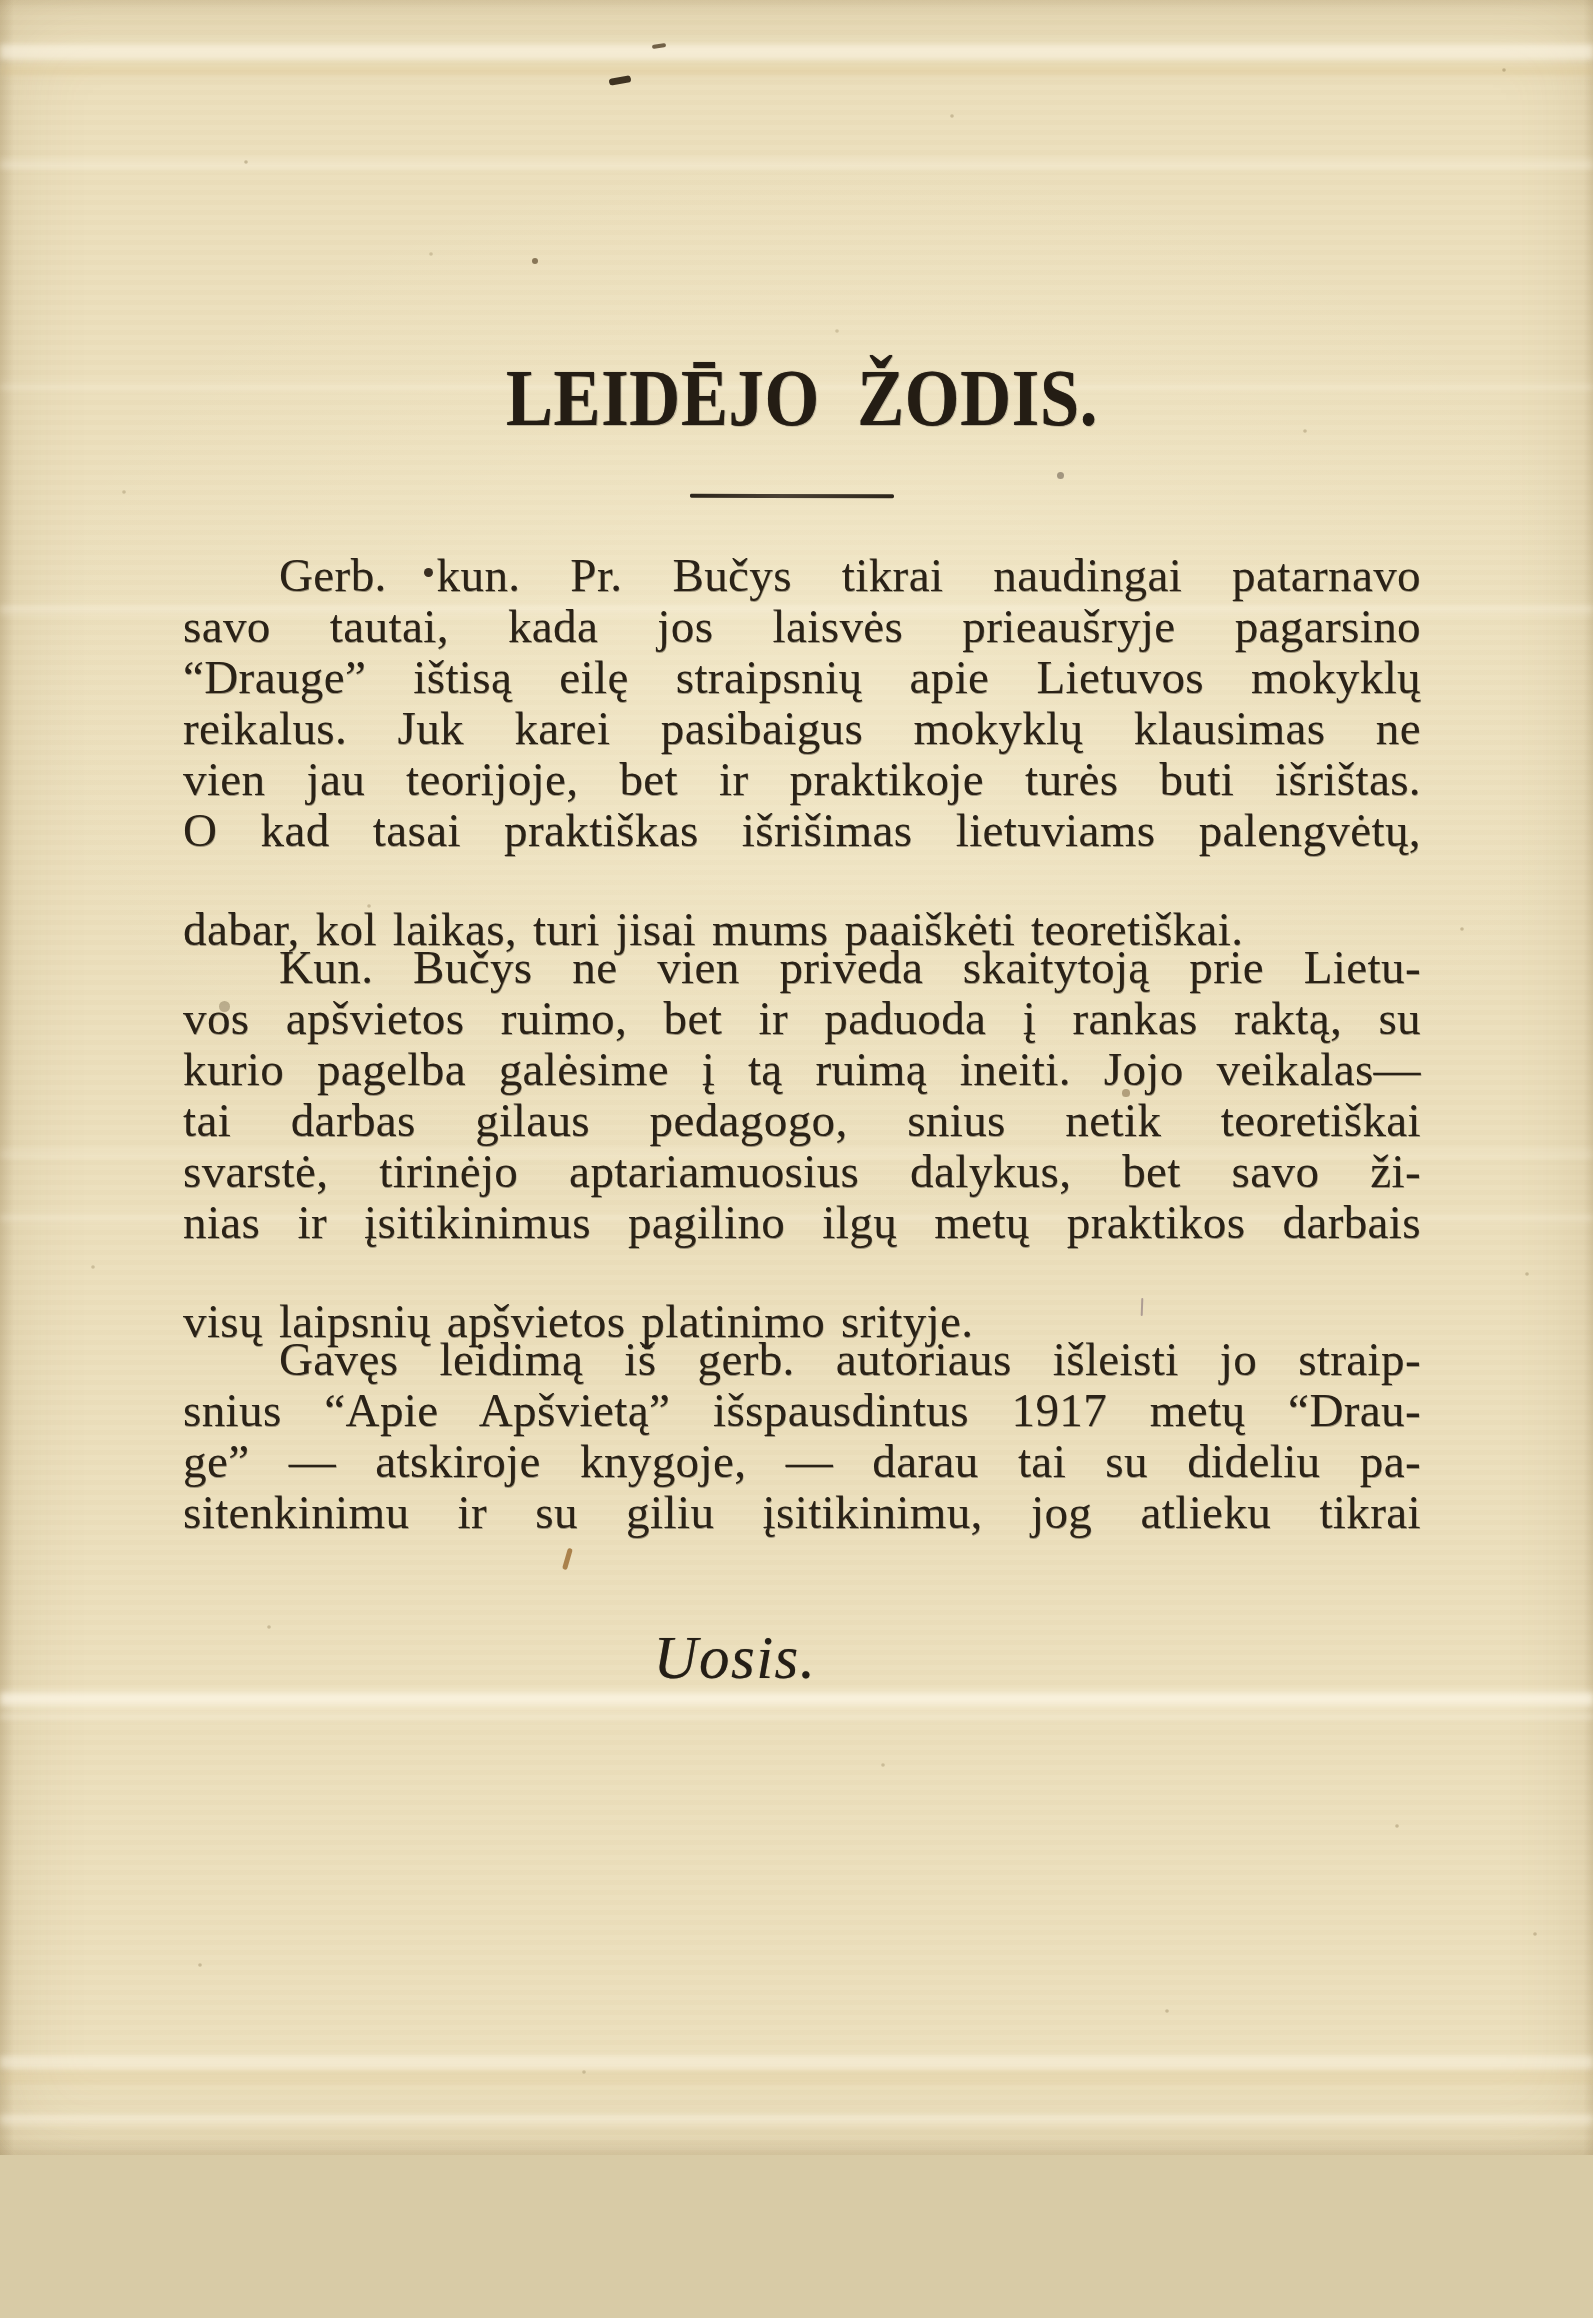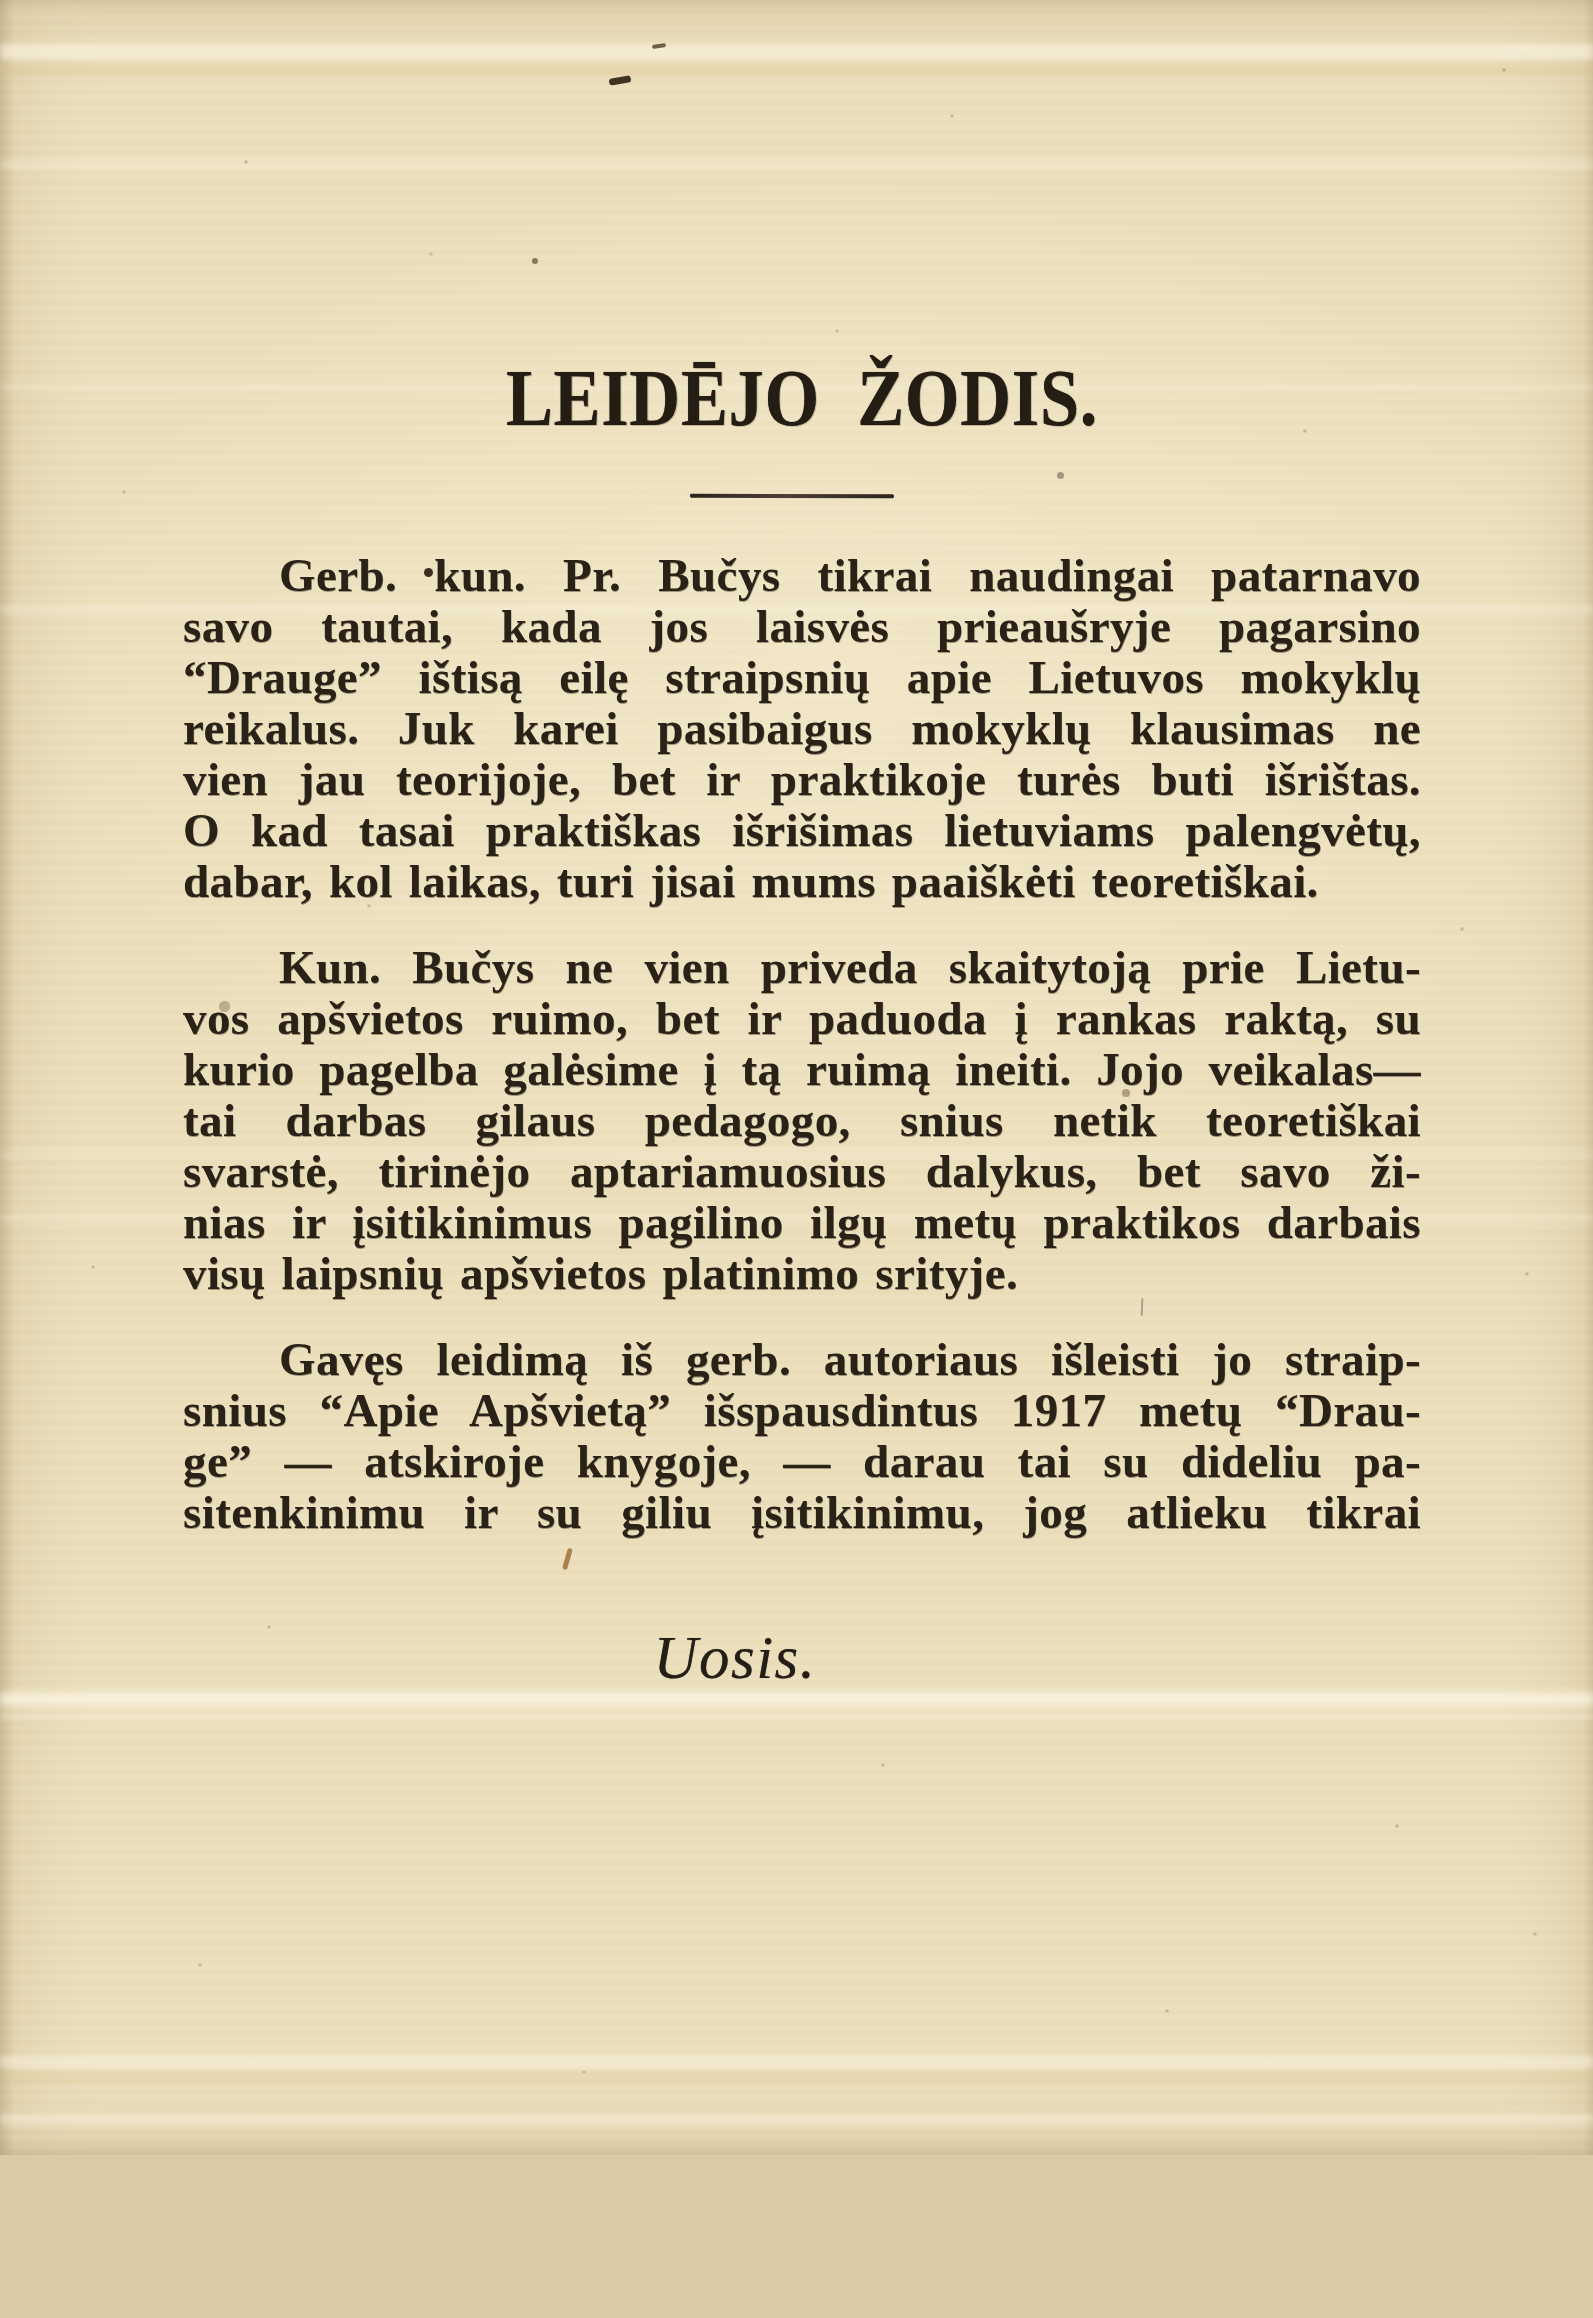--- a/index.html
+++ b/index.html
@@ -50,23 +50,23 @@
   
   .para {
     position: absolute; left: 183px; width: 1238px;
     color: #2a2217;
     font-size: 47px;
     line-height: 51px;
     letter-spacing: 0.4px;
     word-spacing: 3.8px;
     text-shadow: 0.5px 0.6px 0.5px rgba(42,34,23,.40);
   }
-  .para .line { text-align: justify; text-align-last: justify; font-weight: bold; }
+  .para .line { text-align: justify; text-align-last: justify; }
   .para .line.para-first { text-indent: 96px; }
-  .para .line.para-last { text-align-last: left; }
+  .para .line.para-last { text-align-last: left; margin-top: 48px; }
   .para1 { top: 550px; }
   .para2 { top: 942px; }
   .para3 { top: 1334px; }
   .signature {
     position: absolute; left: 183px; top: 1627px; width: 1104px;
     text-align: center;
     font-style: italic;
     font-size: 61px;
     line-height: 61px;
     color: #241e16;

